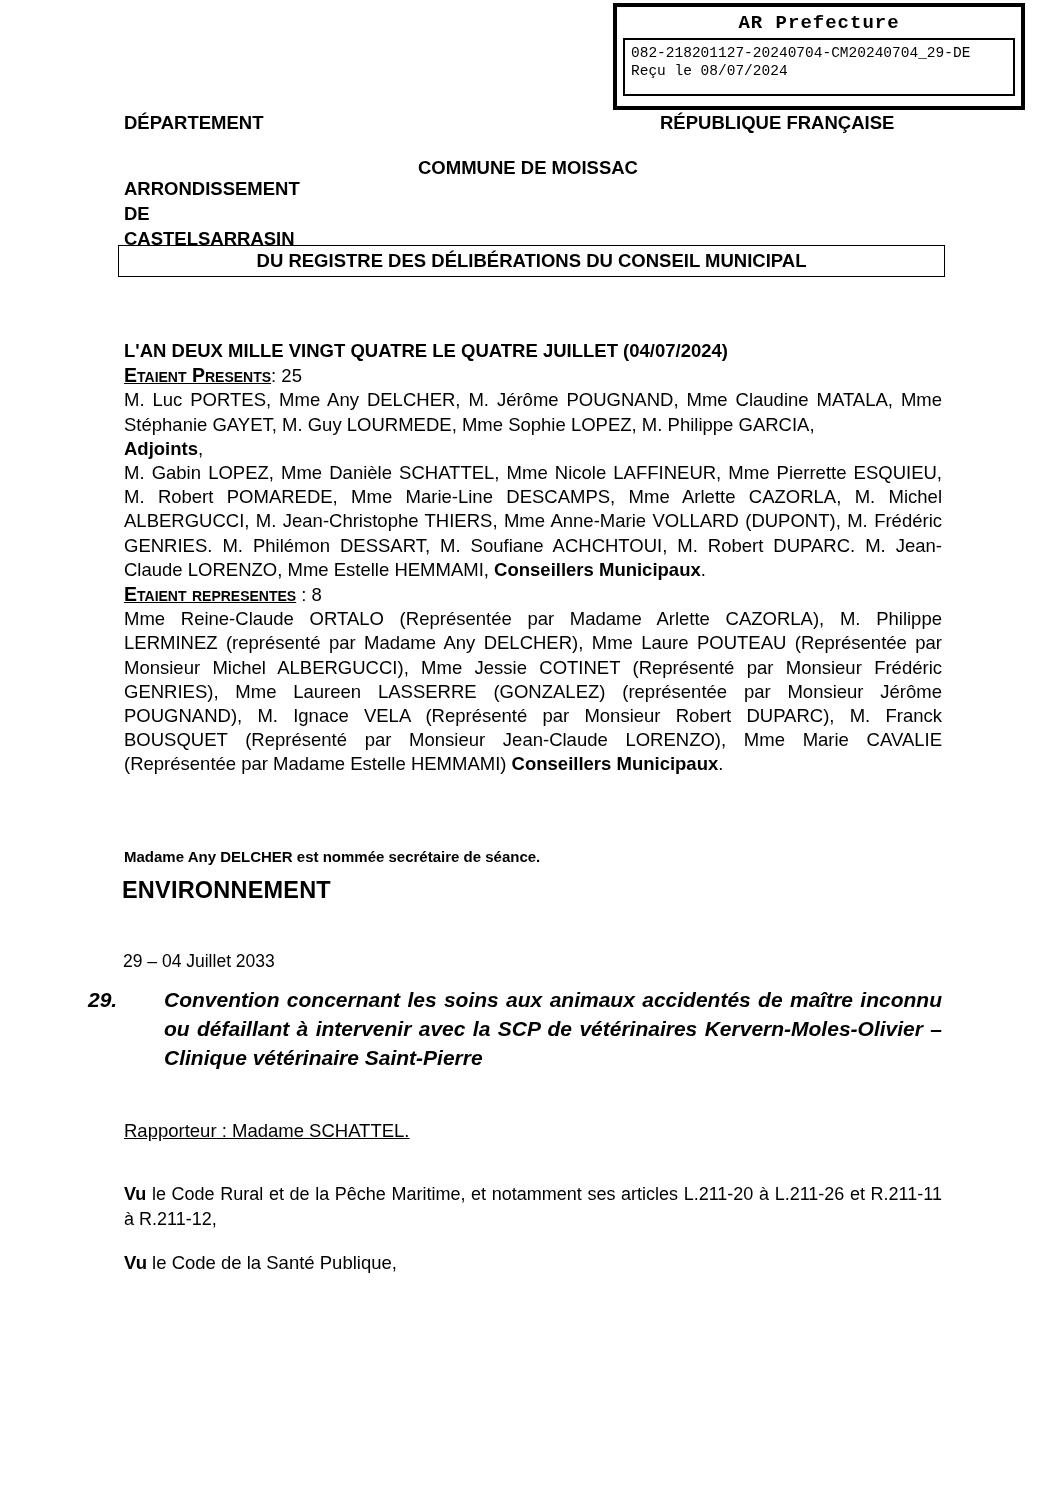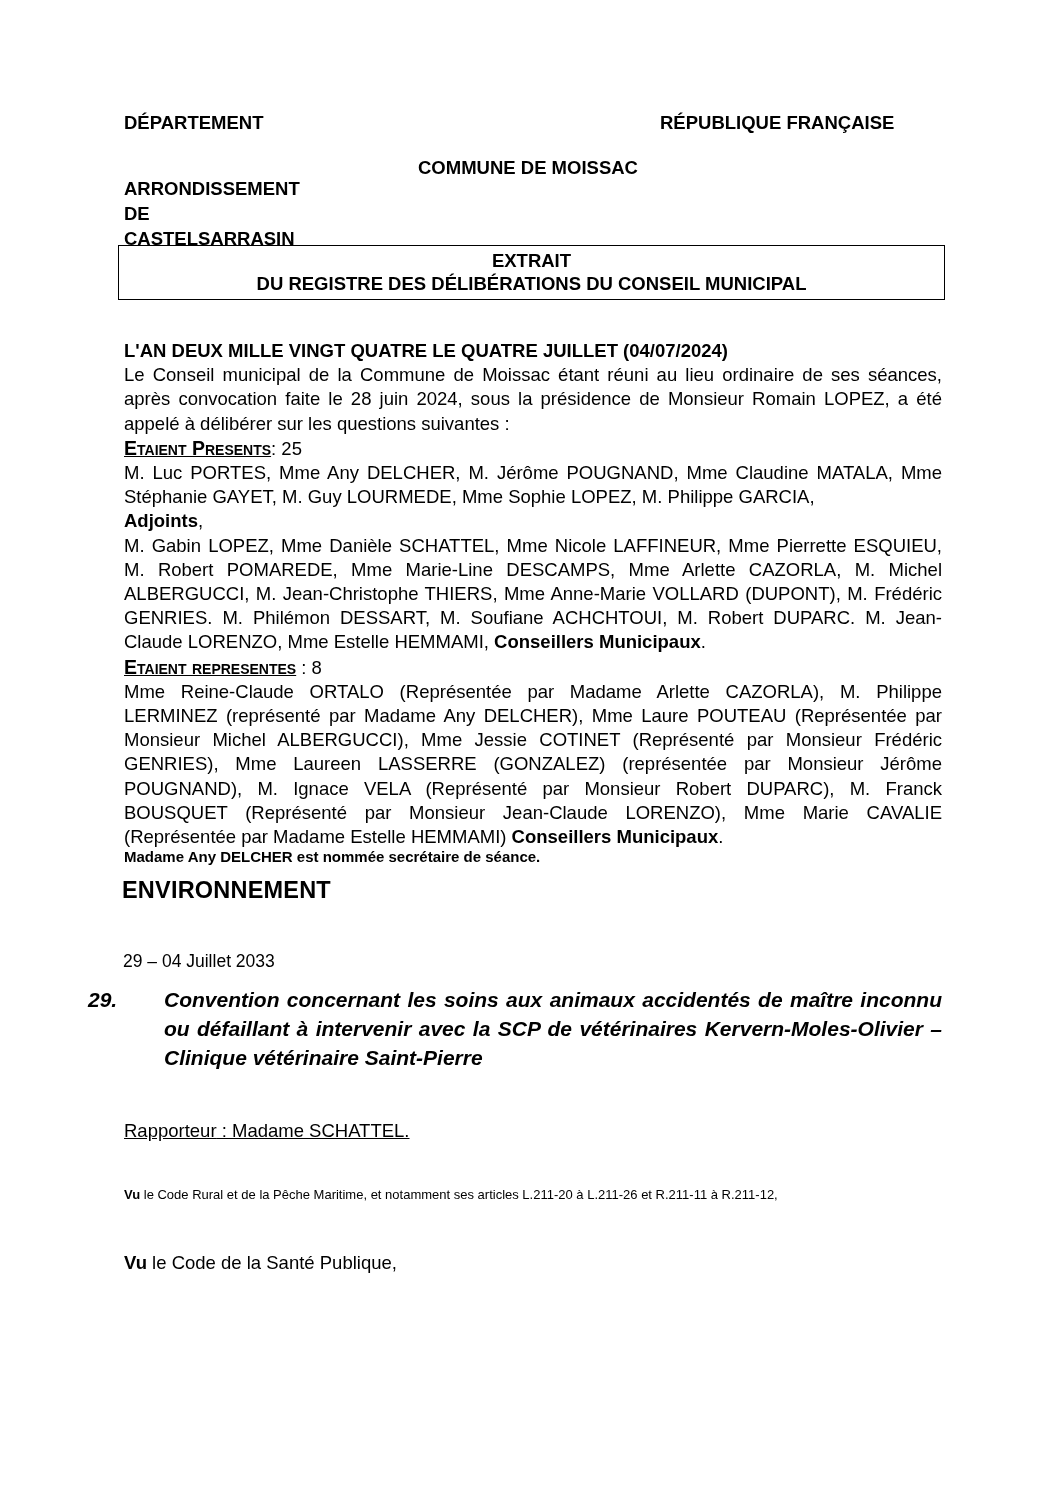--- a/index.html
+++ b/index.html
@@ -188,61 +188,66 @@
     text-decoration: underline;
   }
   .rapporteur u { text-decoration: underline; }
 
   
   .vu1 {
     position: absolute;
     left: 124px;
     top: 1182px;
     width: 818px;
-    font-size: 13px;
+    font-size: 18px;
     line-height: 25px;
     text-align: justify;
     text-justify: inter-word;
   }
   .vu2 {
     position: absolute;
     left: 124px;
     top: 1250px;
     width: 818px;
     font-size: 18.5px;
     line-height: 25px;
   }
 </style>
 </head>
 <body>
 
 <div class="page">
 
+  <div class="stamp">
+    <div class="stamp-title">AR Prefecture</div>
+    <div class="stamp-inner">
+      <div class="stamp-line">082-218201127-20240704-CM20240704_29-DE</div>
+      <div class="stamp-line">Reçu le 08/07/2024</div>
+    </div>
+  </div>
 
   <div class="hdr-left">
     <span class="dept-line">DÉPARTEMENT</span>
   </div>
 
   <div class="hdr-arr">
     <span class="dept-line">ARRONDISSEMENT</span>
     <span class="ctr">DE</span>
     <span class="dept-line">CASTELSARRASIN</span>
   </div>
 
   <div class="hdr-republique">RÉPUBLIQUE FRANÇAISE</div>
   <div class="hdr-commune">COMMUNE DE MOISSAC</div>
 
   <div class="extrait-box">
-    <div>EXTRAIT</div>
     <div>DU REGISTRE DES DÉLIBÉRATIONS DU CONSEIL MUNICIPAL</div>
   </div>
 
   <div class="body-block">
     <div class="lead-bold">L'AN DEUX MILLE VINGT QUATRE LE QUATRE JUILLET (04/07/2024)</div>
-    <div class="p-just">Le Conseil municipal de la Commune de Moissac étant réuni au lieu ordinaire de ses séances, après convocation faite le 28 juin 2024, sous la présidence de Monsieur Romain LOPEZ, a été appelé à délibérer sur les questions suivantes :</div>
     <div class="nowrapline"><span class="smallcaps">Etaient Presents</span><span>: 25</span></div>
     <div class="p-just">M. Luc PORTES, Mme Any DELCHER, M. Jérôme POUGNAND, Mme Claudine MATALA, Mme Stéphanie GAYET, M. Guy LOURMEDE, Mme Sophie LOPEZ, M. Philippe GARCIA,</div>
     <div class="nowrapline"><span class="bold">Adjoints</span><span>,</span></div>
     <div class="p-just"><span>M. Gabin LOPEZ, Mme Danièle SCHATTEL, Mme Nicole LAFFINEUR, Mme Pierrette ESQUIEU, M. Robert POMAREDE, Mme Marie-Line DESCAMPS, Mme Arlette CAZORLA, M. Michel ALBERGUCCI, M. Jean-Christophe THIERS, Mme Anne-Marie VOLLARD (DUPONT), M. Frédéric GENRIES. M. Philémon DESSART, M. Soufiane ACHCHTOUI, M. Robert DUPARC. M. Jean-Claude LORENZO, Mme Estelle HEMMAMI, </span><span class="bold">Conseillers Municipaux</span><span>.</span></div>
     <div class="nowrapline"><span class="smallcaps">Etaient representes</span><span> : 8</span></div>
     <div class="p-just"><span>Mme Reine-Claude ORTALO (Représentée par Madame Arlette CAZORLA), M. Philippe LERMINEZ (représenté par Madame Any DELCHER), Mme Laure POUTEAU (Représentée par Monsieur Michel ALBERGUCCI), Mme Jessie COTINET (Représenté par Monsieur Frédéric GENRIES), Mme Laureen LASSERRE (GONZALEZ) (représentée par Monsieur Jérôme POUGNAND), M. Ignace VELA (Représenté par Monsieur Robert DUPARC), M. Franck BOUSQUET (Représenté par Monsieur Jean-Claude LORENZO), Mme Marie CAVALIE (Représentée par Madame Estelle HEMMAMI) </span><span class="bold">Conseillers Municipaux</span><span>.</span></div>
   </div>
 
   <div class="secretary">Madame Any DELCHER est nommée secrétaire de séance.</div>
 

